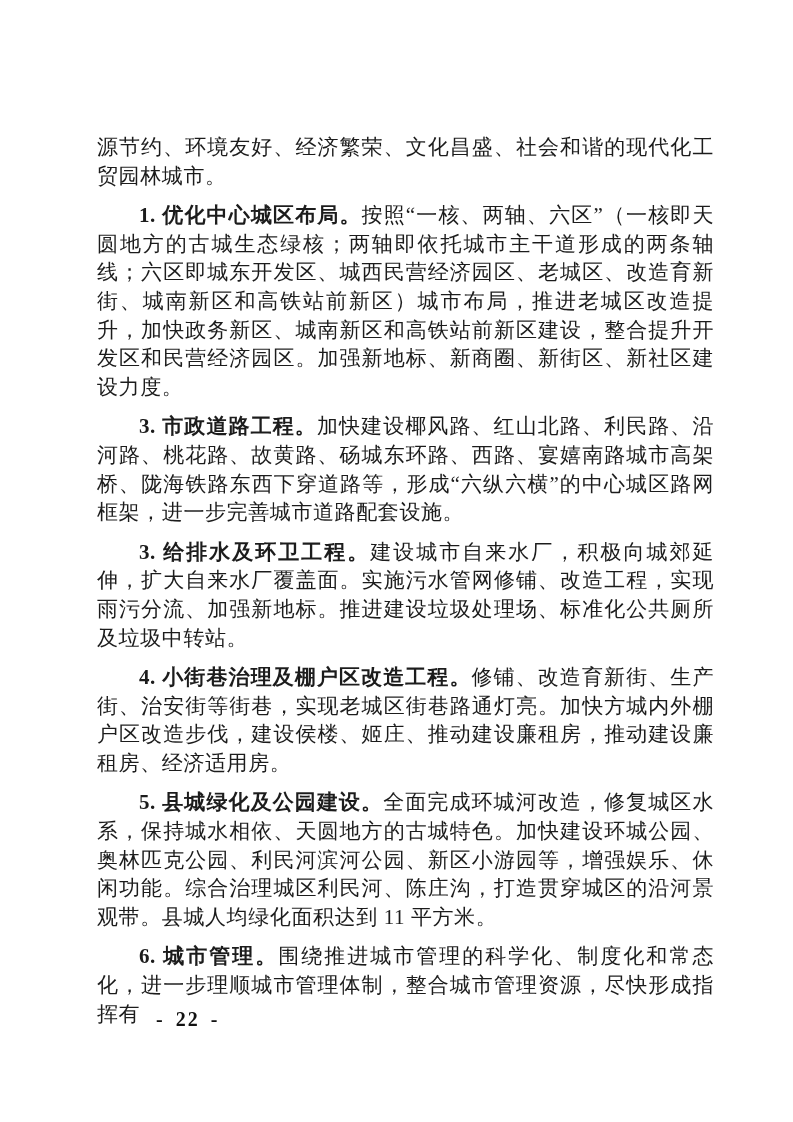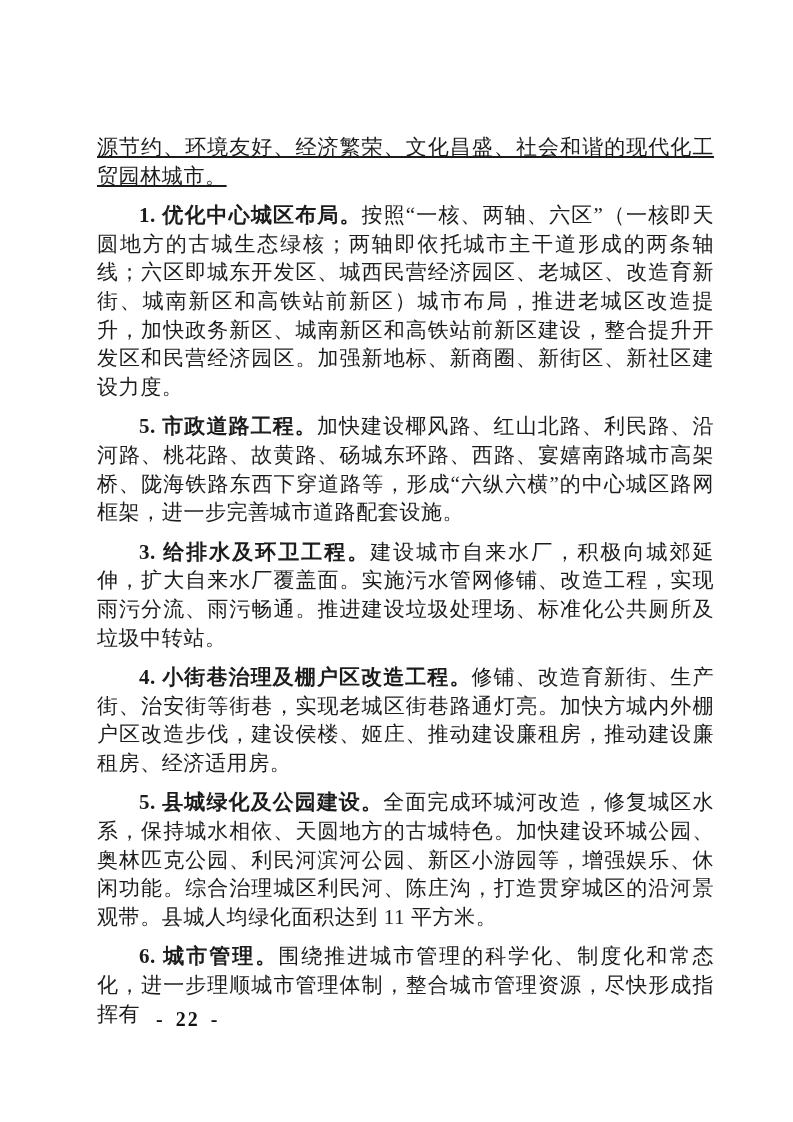--- a/index.html
+++ b/index.html
@@ -26,21 +26,20 @@
     letter-spacing: 0.6px;
     text-align: justify;
     text-justify: inter-character;
   }
   .content p {
     margin: 0;
     padding: 0;
   }
   p.continuation {
     text-indent: 0;
-    text-decoration: underline;
   }
   p.item {
     margin-top: 11px;
     text-indent: 2em;
   }
   .lead {
     font-weight: 700;
   }
   .page-number {
     position: absolute;
@@ -56,23 +55,23 @@
 </head>
 <body>
 
 <div class="page">
   <div class="content">
 
     <p class="continuation">源节约、环境友好、经济繁荣、文化昌盛、社会和谐的现代化工贸园林城市。</p>
 
     <p class="item"><span class="lead">1. 优化中心城区布局。</span><span>按照“一核、两轴、六区”（一核即天圆地方的古城生态绿核；两轴即依托城市主干道形成的两条轴线；六区即城东开发区、城西民营经济园区、老城区、改造育新街、城南新区和高铁站前新区）城市布局，推进老城区改造提升，加快政务新区、城南新区和高铁站前新区建设，整合提升开发区和民营经济园区。加强新地标、新商圈、新街区、新社区建设力度。</span></p>
 
-    <p class="item"><span class="lead">5. 市政道路工程。</span><span>加快建设椰风路、红山北路、利民路、沿河路、桃花路、故黄路、砀城东环路、西路、宴嬉南路城市高架桥、陇海铁路东西下穿道路等，形成“六纵六横”的中心城区路网框架，进一步完善城市道路配套设施。</span></p>
+    <p class="item"><span class="lead">3. 市政道路工程。</span><span>加快建设椰风路、红山北路、利民路、沿河路、桃花路、故黄路、砀城东环路、西路、宴嬉南路城市高架桥、陇海铁路东西下穿道路等，形成“六纵六横”的中心城区路网框架，进一步完善城市道路配套设施。</span></p>
 
-    <p class="item"><span class="lead">3. 给排水及环卫工程。</span><span>建设城市自来水厂，积极向城郊延伸，扩大自来水厂覆盖面。实施污水管网修铺、改造工程，实现雨污分流、雨污畅通。推进建设垃圾处理场、标准化公共厕所及垃圾中转站。</span></p>
+    <p class="item"><span class="lead">3. 给排水及环卫工程。</span><span>建设城市自来水厂，积极向城郊延伸，扩大自来水厂覆盖面。实施污水管网修铺、改造工程，实现雨污分流、加强新地标。推进建设垃圾处理场、标准化公共厕所及垃圾中转站。</span></p>
 
     <p class="item"><span class="lead">4. 小街巷治理及棚户区改造工程。</span><span>修铺、改造育新街、生产街、治安街等街巷，实现老城区街巷路通灯亮。加快方城内外棚户区改造步伐，建设侯楼、姬庄、推动建设廉租房，推动建设廉租房、经济适用房。</span></p>
 
     <p class="item"><span class="lead">5. 县城绿化及公园建设。</span><span>全面完成环城河改造，修复城区水系，保持城水相依、天圆地方的古城特色。加快建设环城公园、奥林匹克公园、利民河滨河公园、新区小游园等，增强娱乐、休闲功能。综合治理城区利民河、陈庄沟，打造贯穿城区的沿河景观带。县城人均绿化面积达到 11 平方米。</span></p>
 
     <p class="item"><span class="lead">6. 城市管理。</span><span>围绕推进城市管理的科学化、制度化和常态化，进一步理顺城市管理体制，整合城市管理资源，尽快形成指挥有</span></p>
 
   </div>
 
   <div class="page-number">- 22 -</div>

